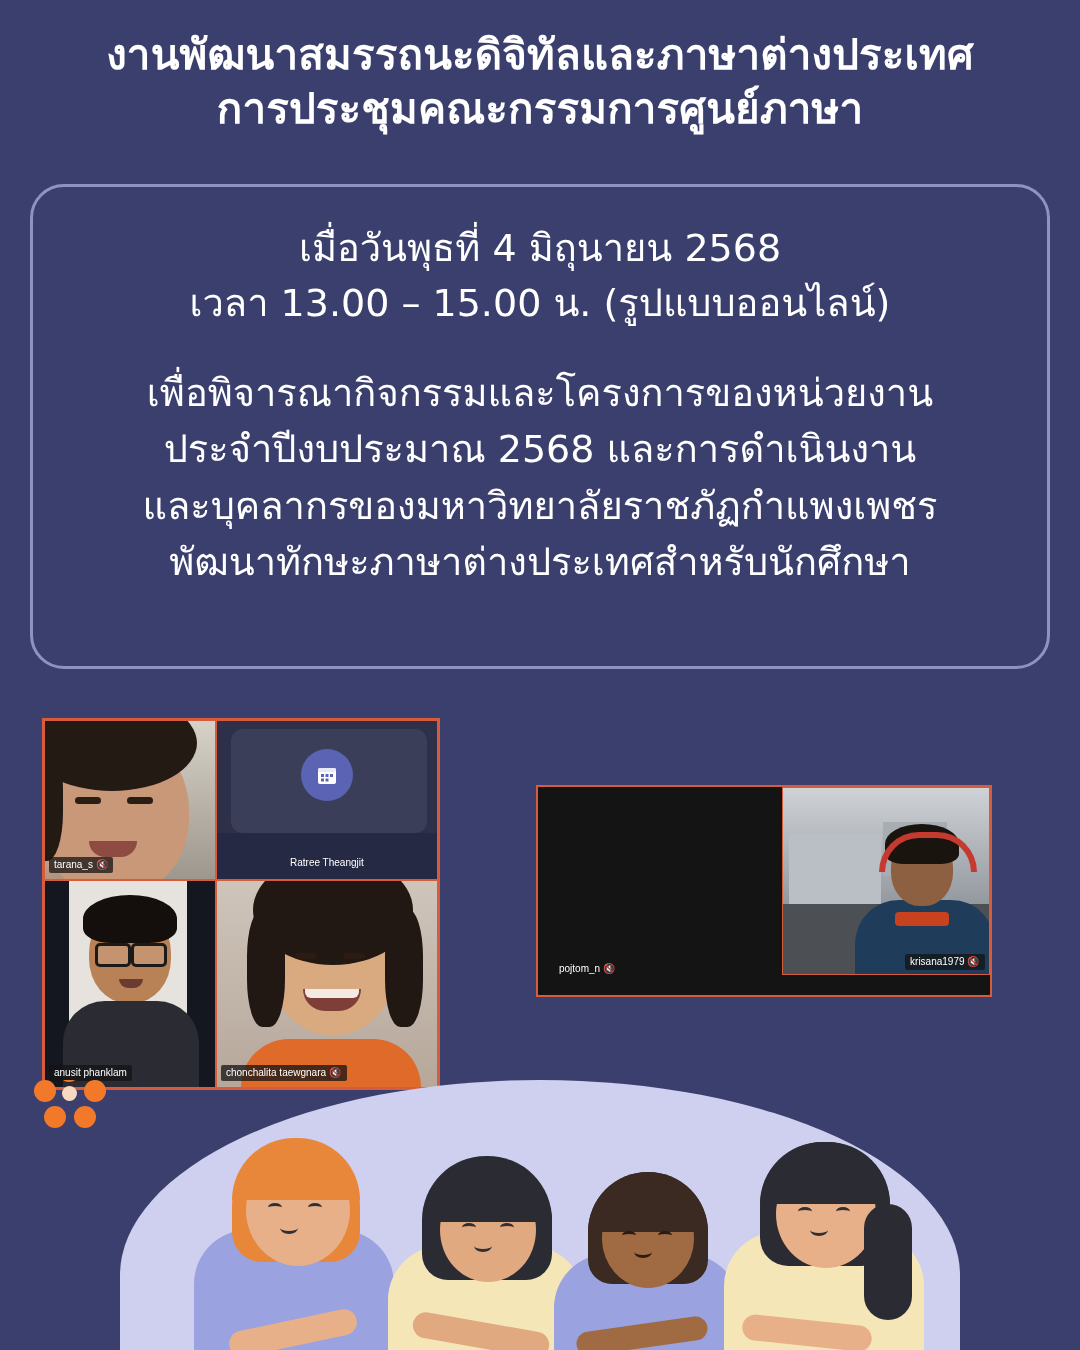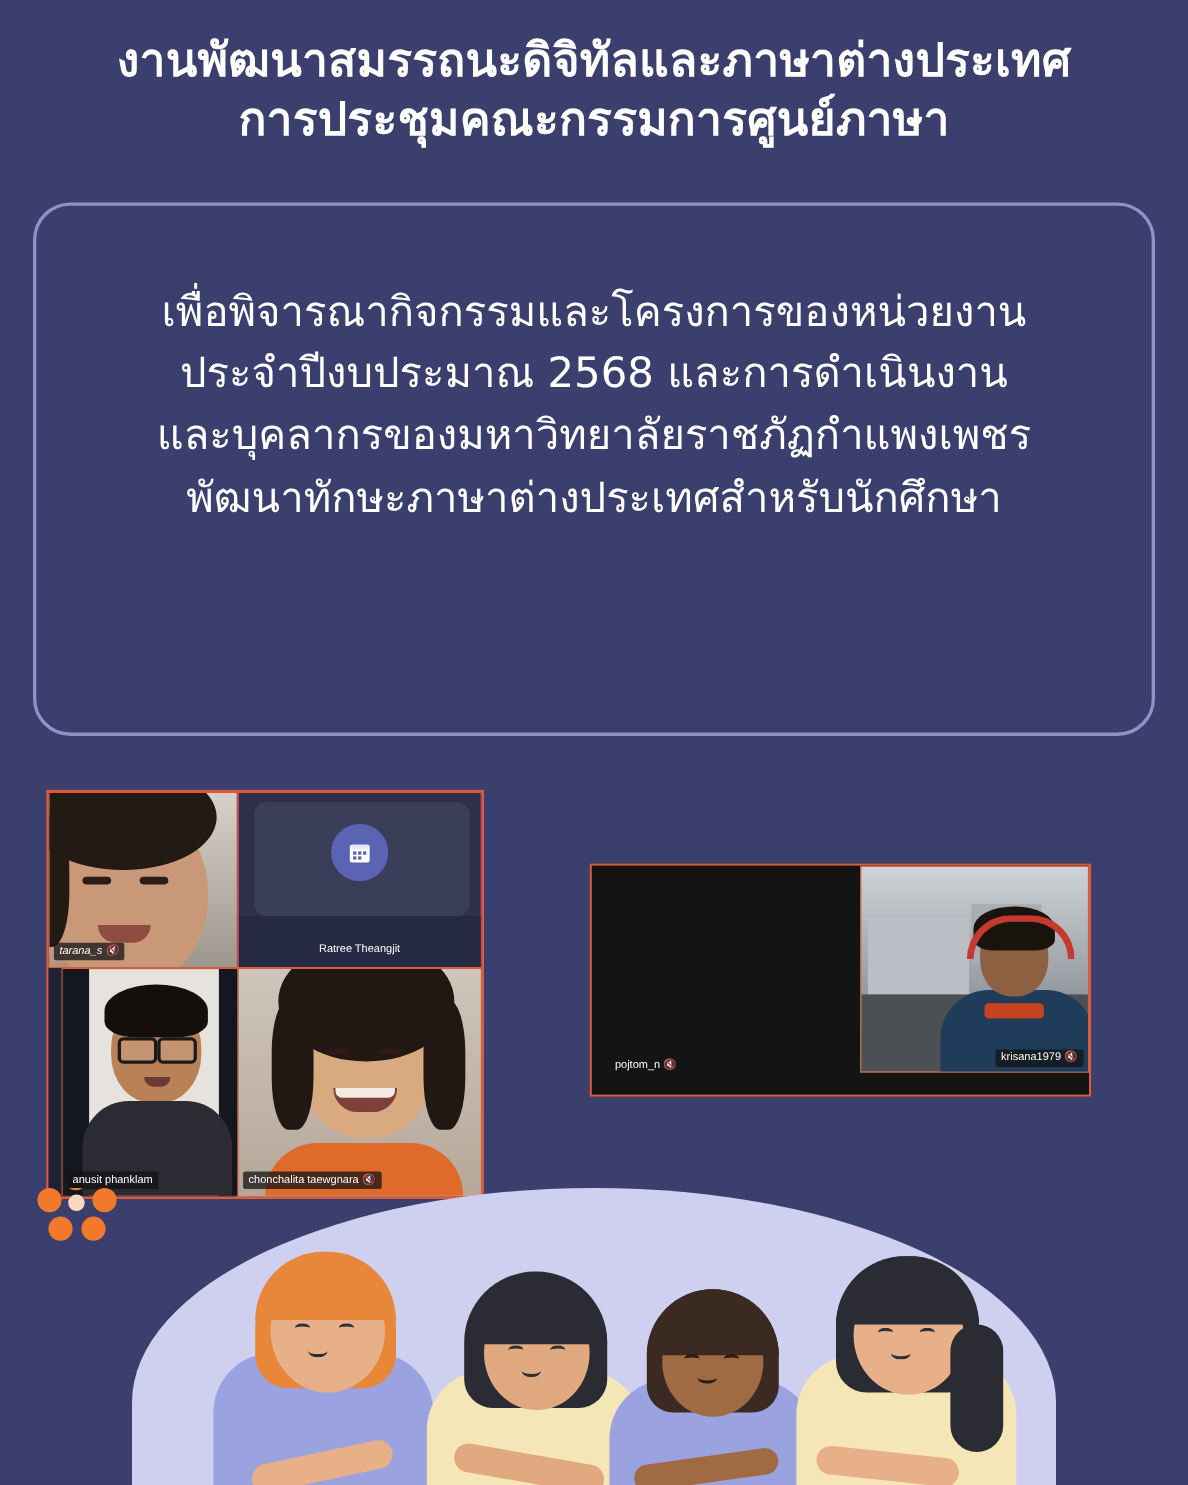--- a/index.html
+++ b/index.html
@@ -78,23 +78,23 @@
     border: 2px solid #d85c3c;
     box-sizing: border-box;
     overflow: hidden;
   }
   .ml-tile {
     position: absolute;
     overflow: hidden;
     box-sizing: border-box;
     border: 1px solid #d85c3c;
   }
-  .ml-tile.a { left: 0; top: 0; width: 172px; height: 160px; background:#caa08a;font-style:italic; }
+  .ml-tile.a { left: 0; top: 0; width: 172px; height: 160px; background:#caa08a; }
   .ml-tile.b { left: 172px; top: 0; width: 222px; height: 160px; background:#a21caf; border-color:#d85c3c; }
-  .ml-tile.c { left: 12px; top: 160px; width: 172px; height: 208px; background:#1d1f2b; }
+  .ml-tile.c { left: 0; top: 160px; width: 172px; height: 208px; background:#1d1f2b; }
   .ml-tile.d { left: 172px; top: 160px; width: 222px; height: 208px; background:#d4b39a; }
 
   
   .face-a-bg { position:absolute; inset:0; background:linear-gradient(160deg,#b98f76 0%, #d9b79c 45%, #8c6f5d 100%); }
   .face-a-room { position:absolute; right:0; top:0; width:64px; height:160px; background:linear-gradient(180deg,#d7d2c8,#9c968c); }
   .face-a-head { position:absolute; left:-6px; top:6px; width:150px; height:168px; border-radius:50% 50% 45% 45%; background:#c89878; }
   .face-a-hair { position:absolute; left:-18px; top:-26px; width:170px; height:96px; border-radius:50%; background:#241a14; }
   .face-a-hair2 { position:absolute; left:-22px; top:20px; width:40px; height:120px; border-radius:40%; background:#241a14; }
   .face-a-eye { position:absolute; width:26px; height:7px; border-radius:4px; background:#2a1d16; }
   .face-a-mouth { position:absolute; left:44px; top:120px; width:48px; height:16px; border-radius:0 0 24px 24px; background:#8d4b42; }
@@ -196,20 +196,22 @@
 <body>
 
 <div class="poster">
 
   <div class="title-block">
     <div class="title-line">งานพัฒนาสมรรถนะดิจิทัลและภาษาต่างประเทศ</div>
     <div class="title-line">การประชุมคณะกรรมการศูนย์ภาษา</div>
   </div>
 
   <div class="info-card">
+    <div class="info-when">เมื่อวันพุธที่ 4 มิถุนายน 2568</div>
+    <div class="info-when">เวลา 13.00 – 15.00 น. (รูปแบบออนไลน์)</div>
     <div class="info-gap"></div>
     <div class="info-body">เพื่อพิจารณากิจกรรมและโครงการของหน่วยงาน</div>
     <div class="info-body">ประจำปีงบประมาณ 2568 และการดำเนินงาน</div>
     <div class="info-body">และบุคลากรของมหาวิทยาลัยราชภัฏกำแพงเพชร</div>
     <div class="info-body">พัฒนาทักษะภาษาต่างประเทศสำหรับนักศึกษา</div>
   </div>
 
   <div class="meet-left">
 
     <div class="ml-tile a">

